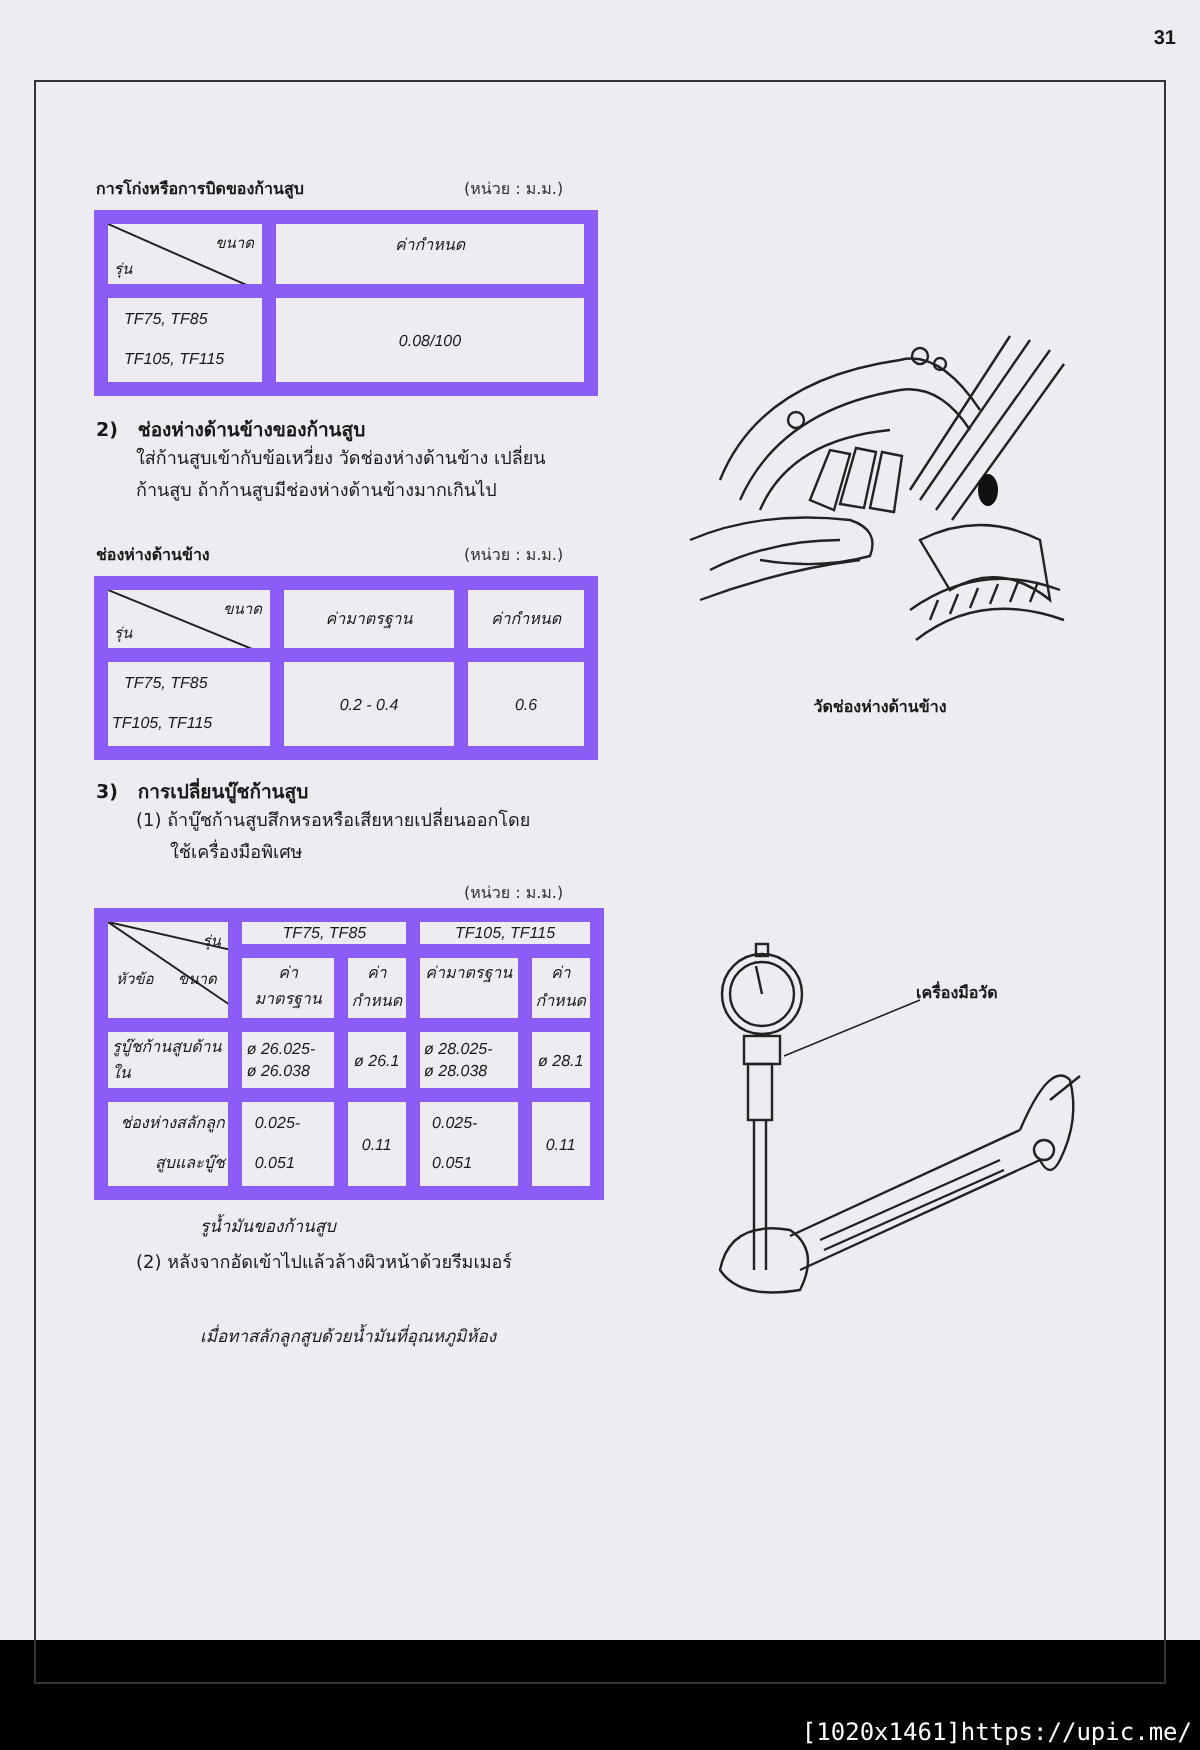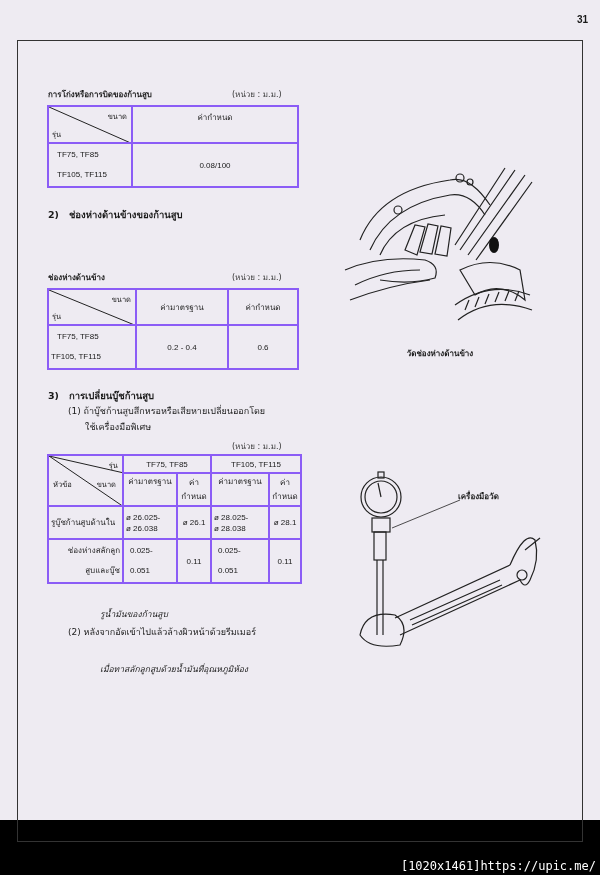--- a/index.html
+++ b/index.html
@@ -21,21 +21,21 @@
   .abs { position: absolute; }
   .heading-bold { font-size: 8px; font-weight: bold; font-family: "DejaVu Sans", sans-serif; }
   .unit { font-size: 8px; color: #333; }
   .body-text { font-size: 9px; line-height: 16px; }
   .section-title { font-size: 9.5px; font-weight: bold; }
   table.spec {
     position: absolute; border-collapse: collapse; font-size: 8px;
     font-family: "Liberation Sans", sans-serif;
   }
   table.spec td {
-    border: 2px solid #8b5cf6; text-align: center; vertical-align: middle; padding: 1px 2px;
+    border: 7px solid #8b5cf6; text-align: center; vertical-align: middle; padding: 1px 2px; font-style: italic;
   }
   .diag { position: relative; overflow: hidden; }
   .diag svg { position: absolute; left: 0; top: 0; }
   .diag .tr { position: absolute; right: 4px; top: 3px; font-size: 7.5px; }
   .diag .bl { position: absolute; left: 3px; bottom: 2px; font-size: 7.5px; }
   .diag .ml { position: absolute; left: 4px; top: 22px; font-size: 7.5px; }
   .diag .mr { position: absolute; right: 6px; top: 22px; font-size: 7.5px; }
   .model-cell { text-align: left !important; line-height: 20px; font-size: 8px; }
   .note { font-size: 8.5px; font-style: italic; line-height: 14px; }
   .caption { font-size: 8px; font-weight: bold; text-align: center; }
@@ -73,20 +73,24 @@
         <div style="padding-left:6px;">TF105, TF115</div>
       </td>
       <td>0.08/100</td>
     </tr>
   </tbody>
     </table>
 
   <div class="abs section-title" style="left:48px;top:207px;">
     <span>2)</span>&nbsp;&nbsp;
     <span>ช่องห่างด้านข้างของก้านสูบ</span>
+  </div>
+  <div class="abs body-text" style="left:68px;top:222px;">
+    <div>ใส่ก้านสูบเข้ากับข้อเหวี่ยง วัดช่องห่างด้านข้าง เปลี่ยน</div>
+    <div>ก้านสูบ ถ้าก้านสูบมีช่องห่างด้านข้างมากเกินไป</div>
   </div>
   <div class="abs heading-bold" style="left:48px;top:271px;">ช่องห่างด้านข้าง</div>
   <div class="abs unit" style="left:232px;top:271px;">(หน่วย : ม.ม.)</div>
 
   <table class="spec" style="left:47px;top:288px;width:252px;">
     <tbody>
         <tr style="height:36px;">
       <td class="diag" style="width:88px;padding:0;">
         <svg width="88" height="36">
               <line x1="0" y1="0" x2="88" y2="36" stroke="#222" stroke-width="1"></line>

